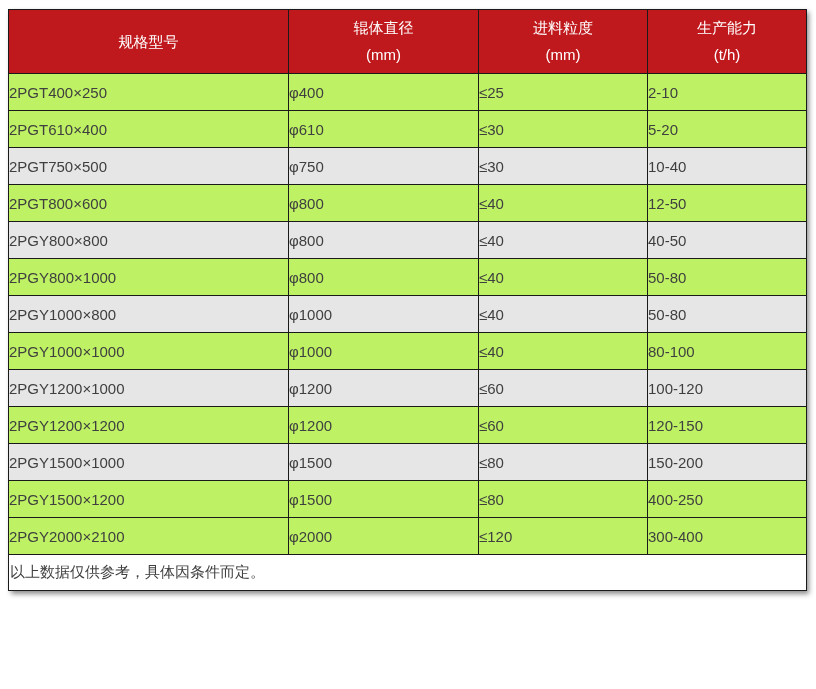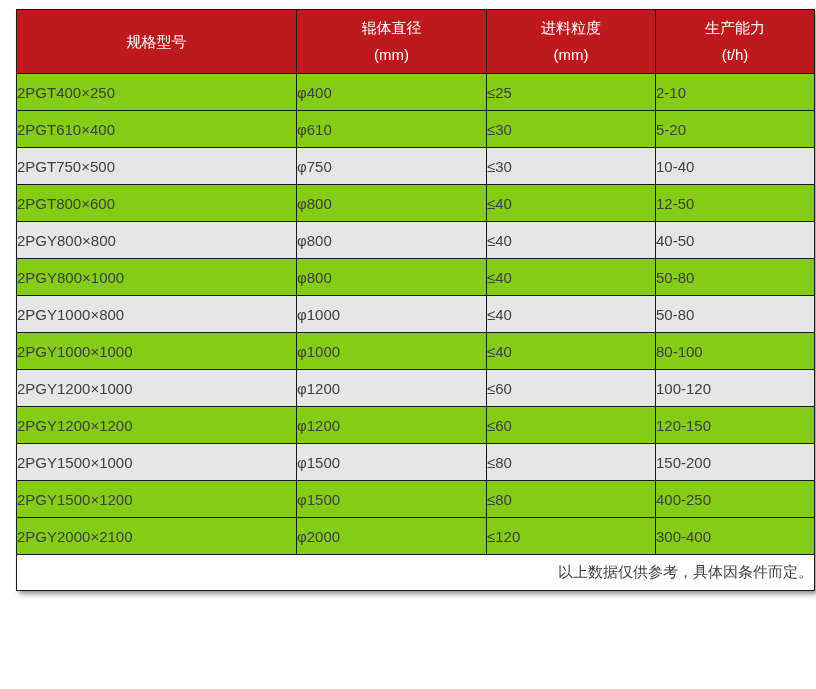--- a/index.html
+++ b/index.html
@@ -22,21 +22,20 @@
     position: relative;
     overflow: hidden;
   }
   .table-wrap {
     position: absolute;
     left: 8px;
     top: 9px;
     width: 798px;
     box-shadow: 3px 3px 5px rgba(0,0,0,0.45);
     background: #fff;
-    margin-left: 8px;
   }
   table.spec-table {
     border-collapse: collapse;
     table-layout: fixed;
     width: 798px;
   }
   .spec-table th,
   .spec-table td {
     border: 1px solid var(--border);
     overflow: hidden;
@@ -59,34 +58,34 @@
     justify-content: center;
     gap: 5px;
     line-height: 1.45;
   }
   .h-sub:empty { display: none; }
   .spec-table tbody td {
     height: 37px;
     font-size: 15px;
     color: var(--text);
     vertical-align: middle;
-    background: #84cc16;
+    background: #bef264;
     padding: 0;
   }
   .spec-table tbody tr.stripe td { background: var(--stripe); }
   td.c-model {
     text-align: left;
     padding-left: 5px;
   }
   td.c-center { text-align: left; }
   .spec-table tfoot td {
     height: 36px;
     font-size: 15px;
     color: var(--text);
-    text-align: right;
+    text-align: left;
     vertical-align: middle;
     background: #ffffff;
   }
 </style>
 </head>
 <body>
 
 <div class="page">
   <div class="table-wrap">
     <table class="spec-table">

